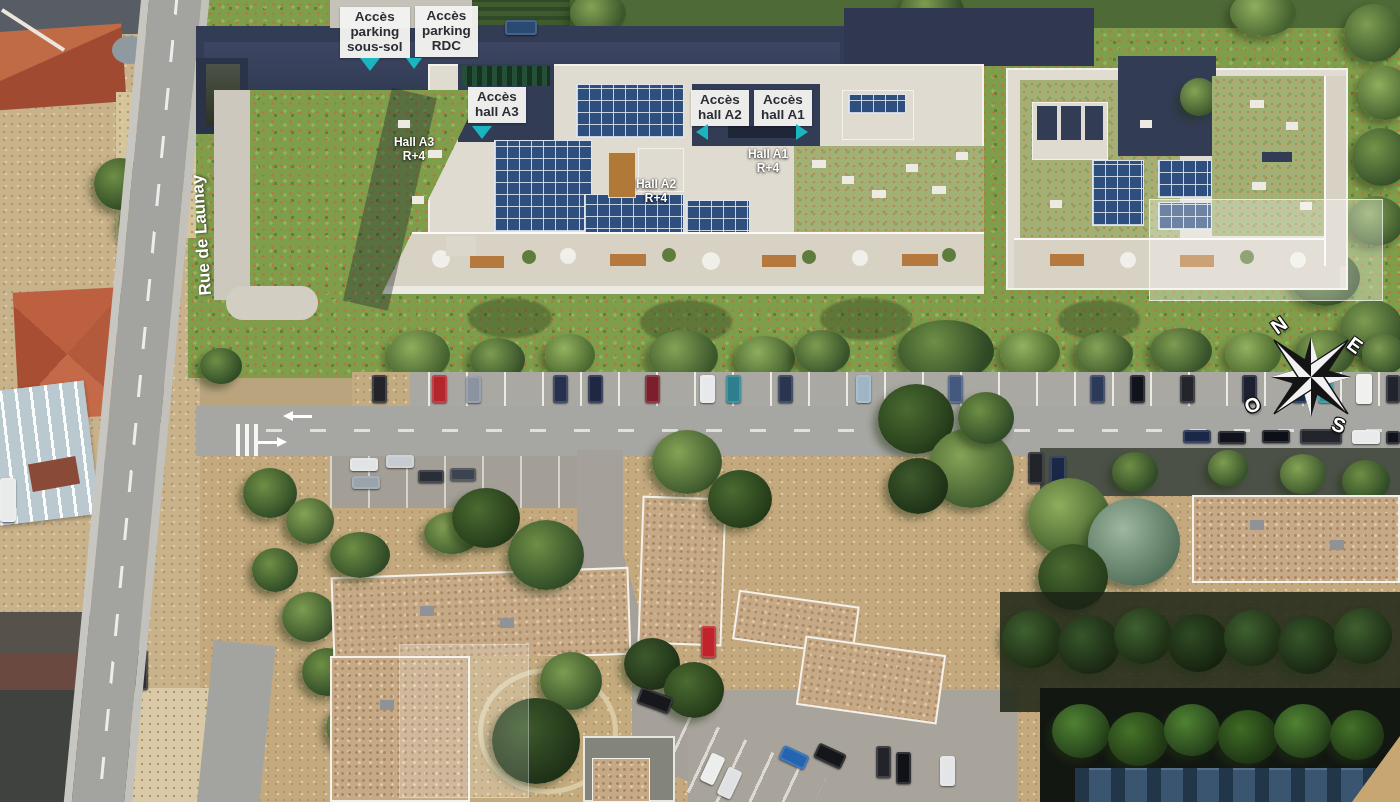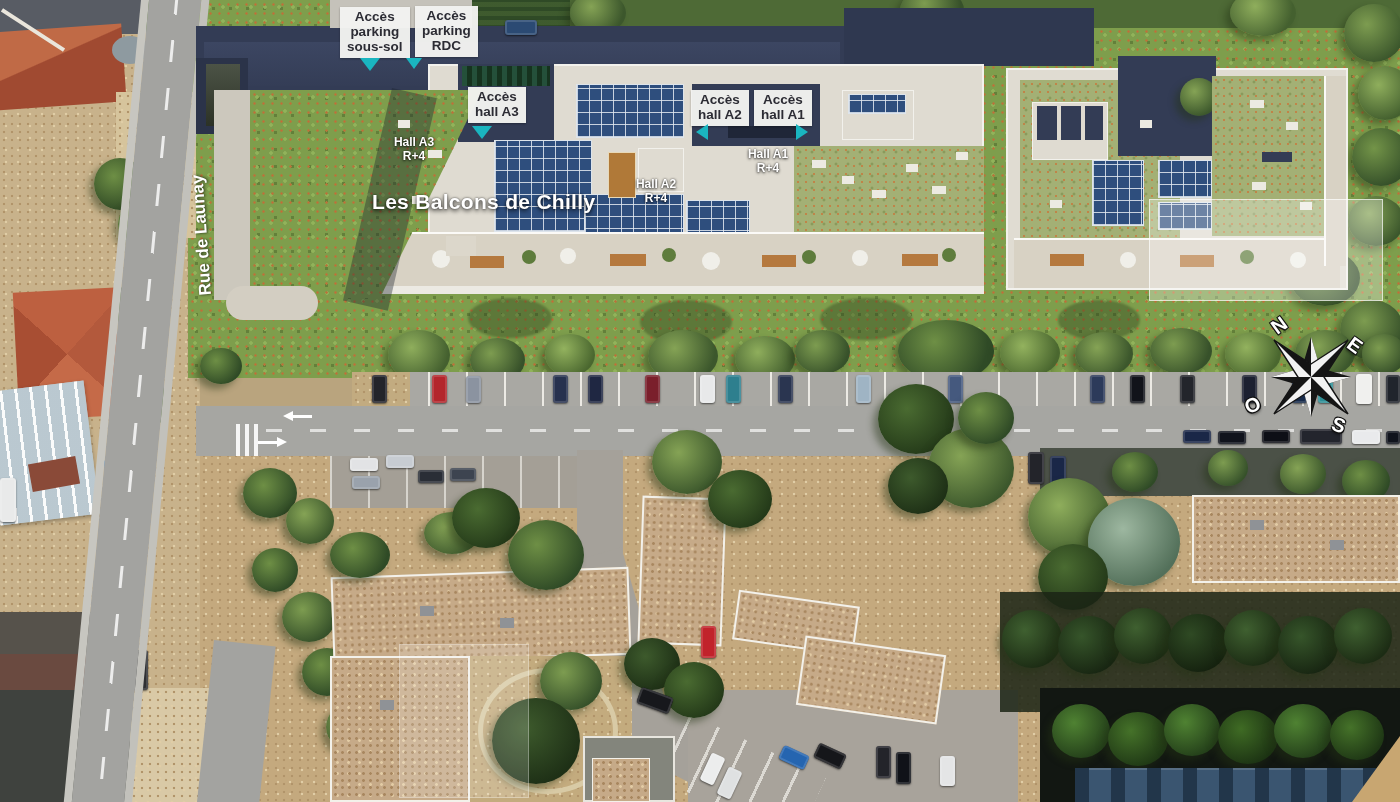--- a/index.html
+++ b/index.html
@@ -391,17 +391,16 @@
 hall A1</div>
   <div class="tri-right" style="left:796px;top:124px;"></div>
 
   <div class="halltxt" style="left:378px;top:136px;width:72px;">Hall A3
 R+4</div>
   <div class="halltxt" style="left:620px;top:178px;width:72px;">Hall A2
 R+4</div>
   <div class="halltxt" style="left:732px;top:148px;width:72px;">Hall A1
 R+4</div>
 
-  <div class="title" style="left:372px;top:190px;">Les Balcons de Chilly</div>
 
   <div class="streetlabel" style="left:196px;top:296px;transform:rotate(-94deg);transform-origin:0 0;">Rue de Launay</div>
 
 </div>
 
 </body></html>

